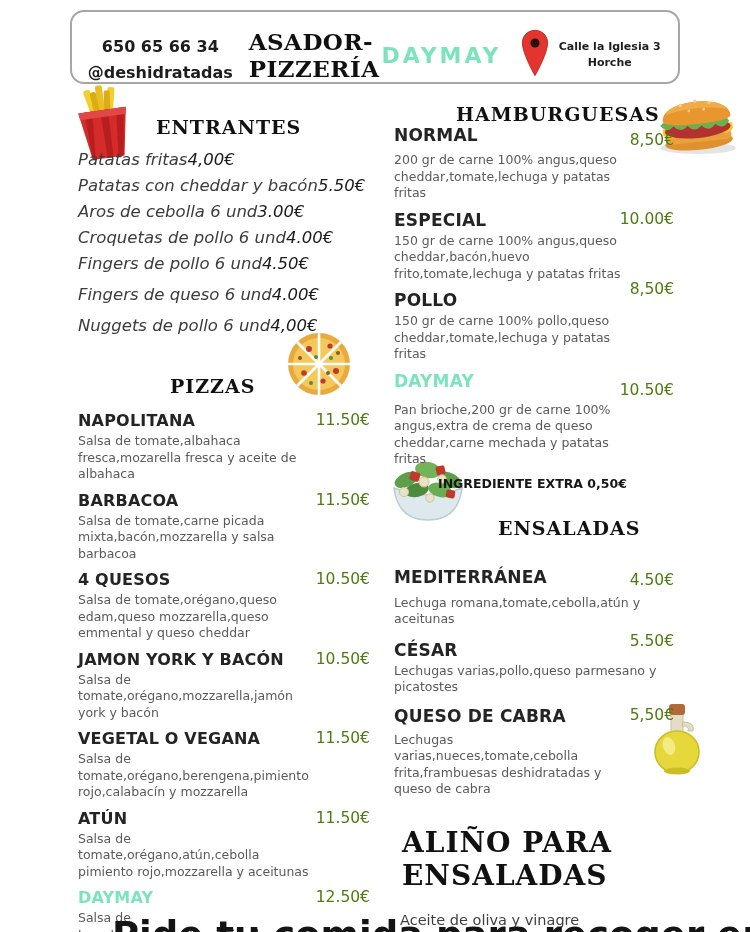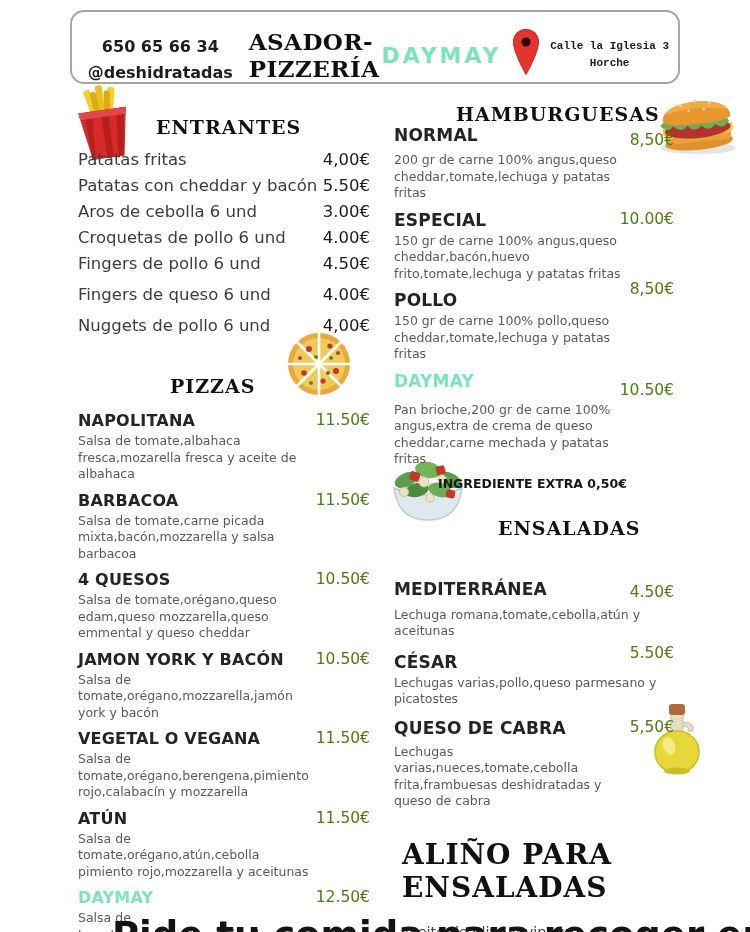--- a/index.html
+++ b/index.html
@@ -16,39 +16,39 @@
     position:absolute;left:70px;top:10px;width:606px;height:70px;
     background:#fff;border:2px solid #a6a6a6;border-radius:14px;
     display:flex;align-items:flex-end;
   }
   .hdr-left{width:190px;display:flex;flex-direction:column;align-items:center;gap:7px;}
   .hdr-phone{font-size:16px;font-weight:bold;color:#1d1d1d;}
   .hdr-handle{font-size:16px;font-weight:bold;color:#1d1d1d;}
   .hdr-center{flex:1;display:flex;flex-direction:row;align-items:center;gap:2px;}
   .hdr-title{font-family:"DejaVu Serif","Liberation Serif",serif;font-weight:bold;font-size:23px;color:#101010;letter-spacing:.5px;}
   .hdr-sub{font-size:22px;font-weight:bold;letter-spacing:3px;color:#7ce4bc;}
-  .hdr-right{width:190px;display:flex;align-items:center;justify-content:center;gap:8px;font-family:Liberation Mono, monospace;}
+  .hdr-right{width:190px;display:flex;align-items:center;justify-content:center;gap:8px;}
   .hdr-addr{font-size:11px;font-weight:bold;color:#1d1d1d;text-align:center;line-height:1.5;}
 
   
   .col-left{position:absolute;left:78px;top:108px;width:292px;}
   .col-right{position:absolute;left:394px;top:95px;width:280px;}
 
   .section-heading{
     font-family:"DejaVu Serif","Liberation Serif",serif;
     font-weight:bold;font-size:19px;color:#111;letter-spacing:1px;
   }
   .h-entrantes{margin:8px 0 12px 78px;}
   .h-pizzas{margin:40px 0 14px 92px;}
   .h-hamburguesas{margin:8px 0 0 62px;}
   .h-ensaladas{margin:26px 0 16px 104px;}
   .h-alinos{margin:28px 0 16px 8px;font-size:28px;}
 
   
-  .simple-row{display:flex;justify-content:space-between;align-items:baseline;margin-bottom:7px;}
+  .simple-row{display:flex;justify-content:flex-start;align-items:baseline;margin-bottom:7px;font-style:italic;}
   .simple-name{font-size:16.5px;color:#3c3c3c;}
   .simple-price{font-size:16.5px;color:#1c1c1c;}
 
   
   .m-item{margin-bottom:8px;}
   .m-head{display:flex;justify-content:space-between;align-items:flex-start;}
   .m-name{font-size:16px;font-weight:bold;color:#242424;letter-spacing:.2px;}
   .m-price{font-size:15.5px;color:#4d7c0f;white-space:nowrap;}
   .m-desc{margin:3px 0 0 0;font-size:12.5px;color:#5a5a5a;line-height:1.32;width:236px;}
   .mint{color:#7ce4bc;}
@@ -316,21 +316,21 @@
             <span class="m-price" style="margin-top:10px">10.50€</span>
           </div>
         <p class="m-desc">Pan brioche,200 gr de carne  100% angus,extra de crema de queso cheddar,carne mechada y patatas fritas</p>
       </div>
     </div>
 
     <div class="extra-note extra-right">INGREDIENTE EXTRA 0,50€</div>
 
     <div class="section-heading h-ensaladas">ENSALADAS</div>
 
-    <div style="margin-top:40px">
+    <div style="margin-top:28px">
       <div class="m-item" style="margin-bottom:12px">
         <div class="m-head">
             <span class="m-name" style="font-size:17px">MEDITERRÁNEA</span>
             <span class="m-price" style="margin-top:4px">4.50€</span>
           </div>
         <p class="m-desc" style="width:252px;margin-top:6px">Lechuga romana,tomate,cebolla,atún y aceitunas</p>
       </div>
       <div class="m-item" style="margin-bottom:10px">
         <div class="m-head">
             <span class="m-name" style="font-size:17px">CÉSAR</span>

